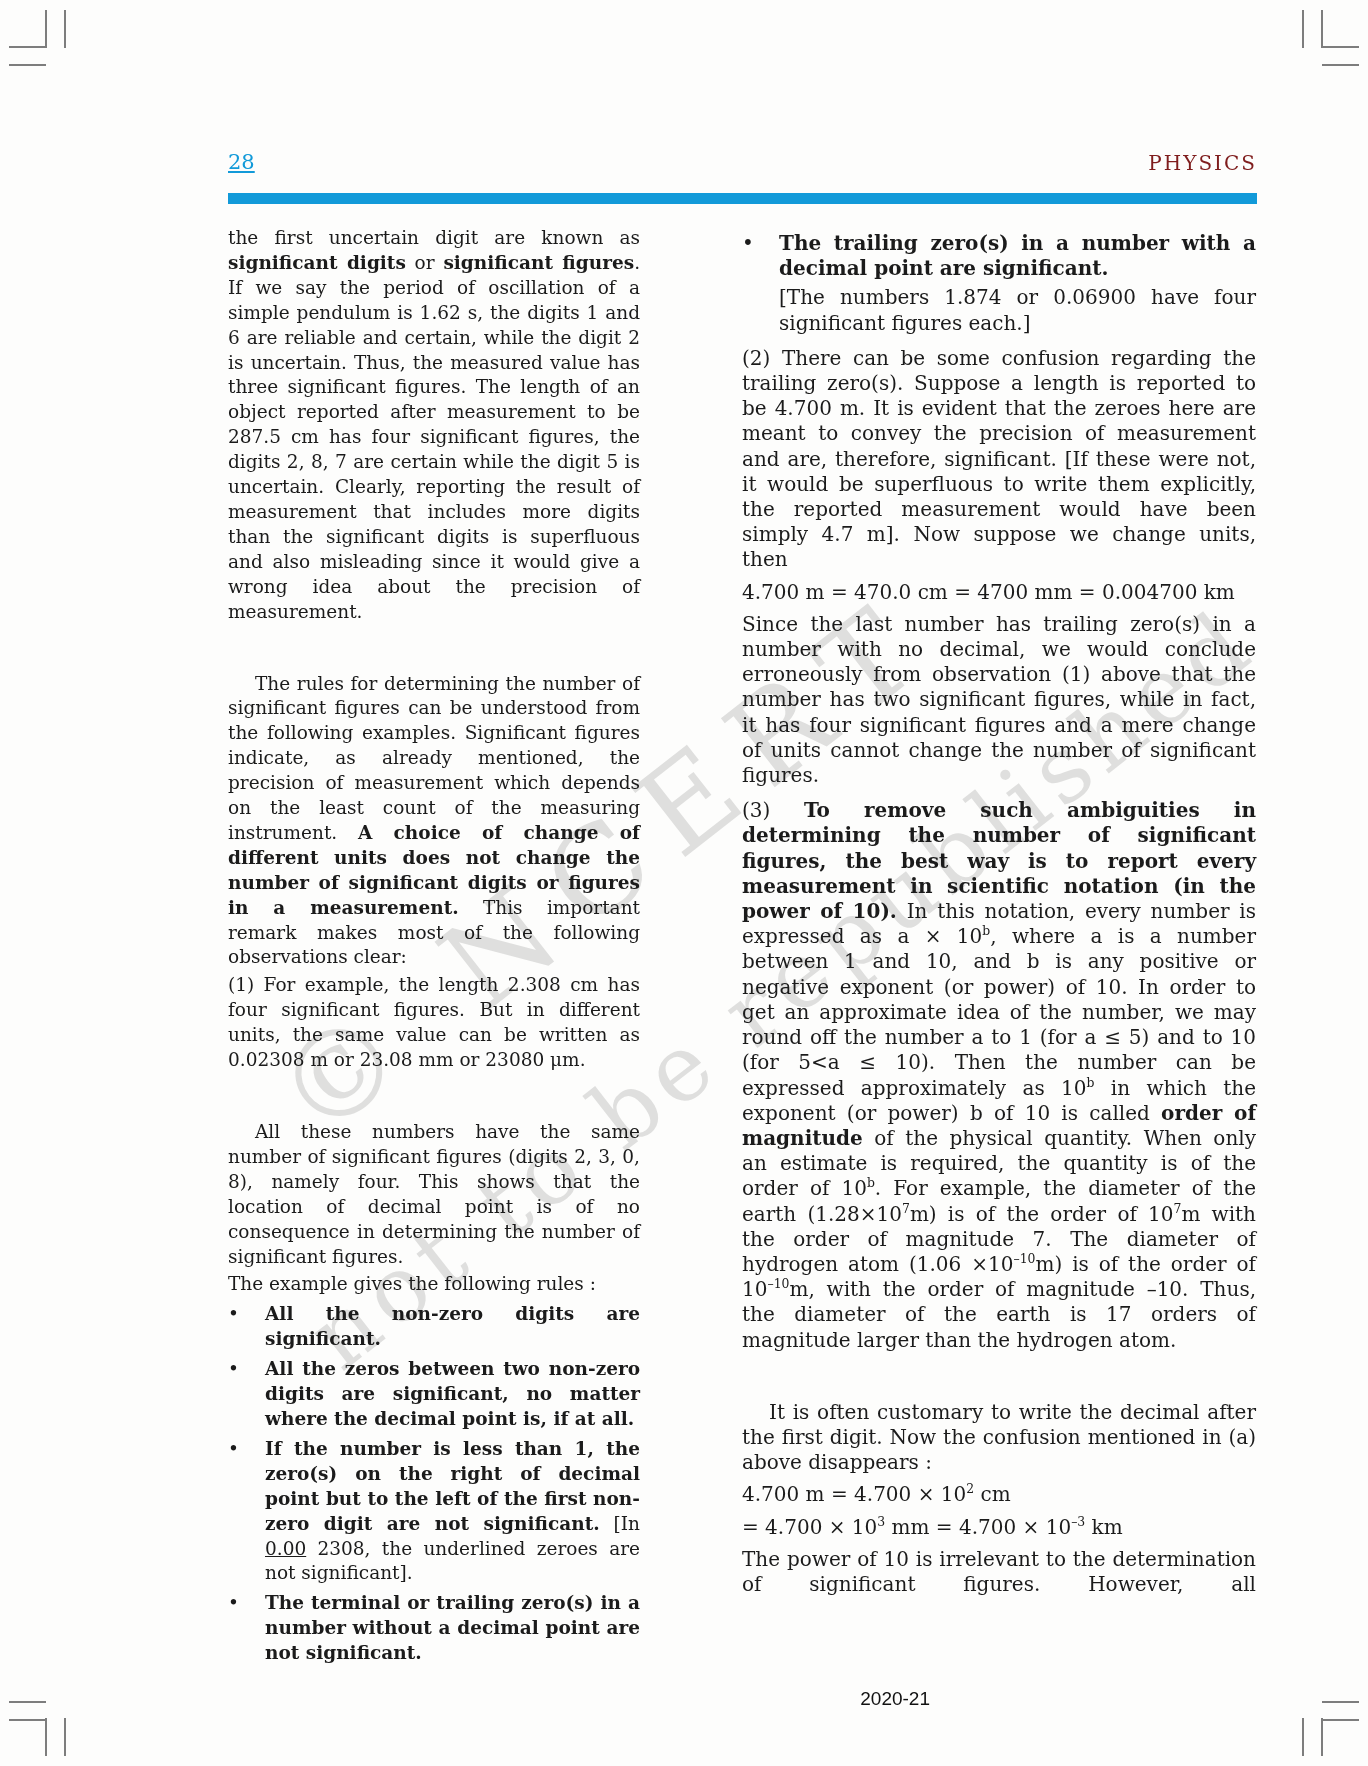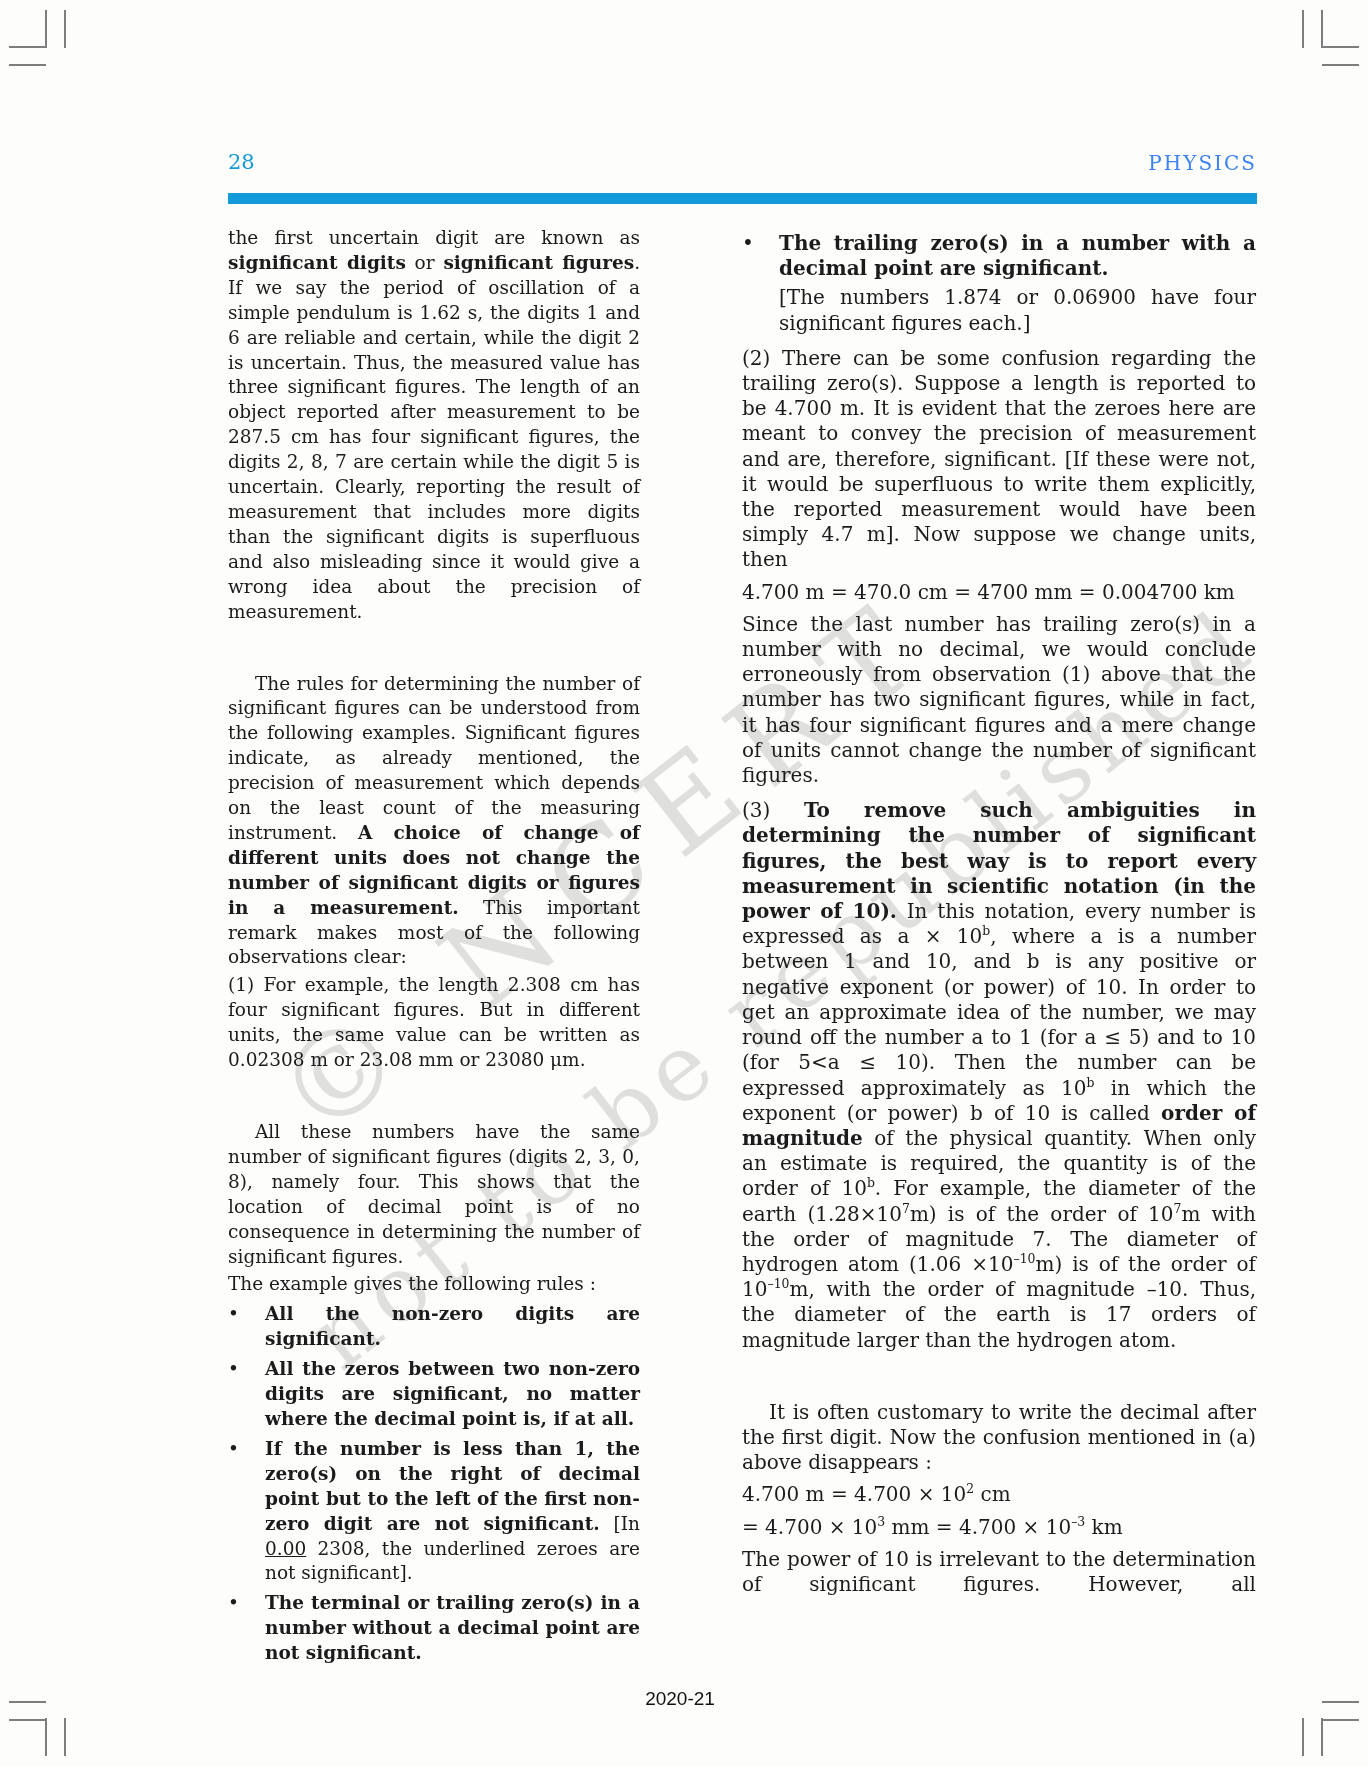--- a/index.html
+++ b/index.html
@@ -4,23 +4,23 @@
 <style>
   html,body{margin:0;padding:0;}
   body{
     width:1368px;height:1766px;position:relative;background:#fdfdfc;
     font-family:"DejaVu Serif",serif;color:#1b1b1b;overflow:hidden;
   }
   .page{position:absolute;inset:0;overflow:hidden;}
   
   .crop{position:absolute;background:#7d7d7d;}
   
-  .hdr-num{position:absolute;left:228px;top:150px;font-size:21px;color:#129ad9;z-index:2;}
+  .hdr-num{position:absolute;left:228px;top:150px;font-size:21px;color:#129ad9;z-index:2;text-decoration:underline;}
   .hdr-title{position:absolute;top:151px;left:960px;width:297px;text-align:right;
-    font-size:20px;letter-spacing:2px;color:#3b82f6;z-index:2;}
+    font-size:20px;letter-spacing:2px;color:#7f1d1d;z-index:2;}
   .hdr-bar{position:absolute;left:228px;top:193px;width:1029px;height:11px;background:#129ad9;z-index:2;}
   
   .watermark{
     position:absolute;left:150px;top:740px;width:1040px;height:420px;
     transform:rotate(-38deg);transform-origin:50% 50%;
     color:rgba(80,80,80,0.17);text-align:center;z-index:1;white-space:nowrap;
   }
   .wm1{font-size:120px;letter-spacing:26px;line-height:210px;}
   .wm2{font-size:92px;letter-spacing:8px;line-height:200px;}
   
@@ -35,21 +35,21 @@
   .indent{text-indent:27px;margin-top:47px;}
   .bullet{display:flex;margin:5px 0 4px 0;}
   .marker{flex:0 0 37px;}
   .bbody{flex:1;text-align:justify;}
   .note{margin-left:37px;}
   .equation{margin:7px 0 7px 0;}
   .center{text-align:left;}
   .jlast{text-align-last:justify;}
   .gap-top{margin-top:10px;}
   
-  .footer{position:absolute;left:430px;top:1688px;width:500px;text-align:center;
+  .footer{position:absolute;left:430px;top:1688px;width:500px;text-align:right;
     font-family:"Liberation Sans",sans-serif;font-size:19px;color:#111;z-index:2;}
 </style>
 </head>
 <body>
 
 <div class="page">
 
   <div class="crop" style="left:45px;top:10px;width:2px;height:38px;"></div>
   <div class="crop" style="left:64px;top:10px;width:2px;height:38px;"></div>
   <div class="crop" style="left:9px;top:46px;width:37px;height:2px;"></div>

